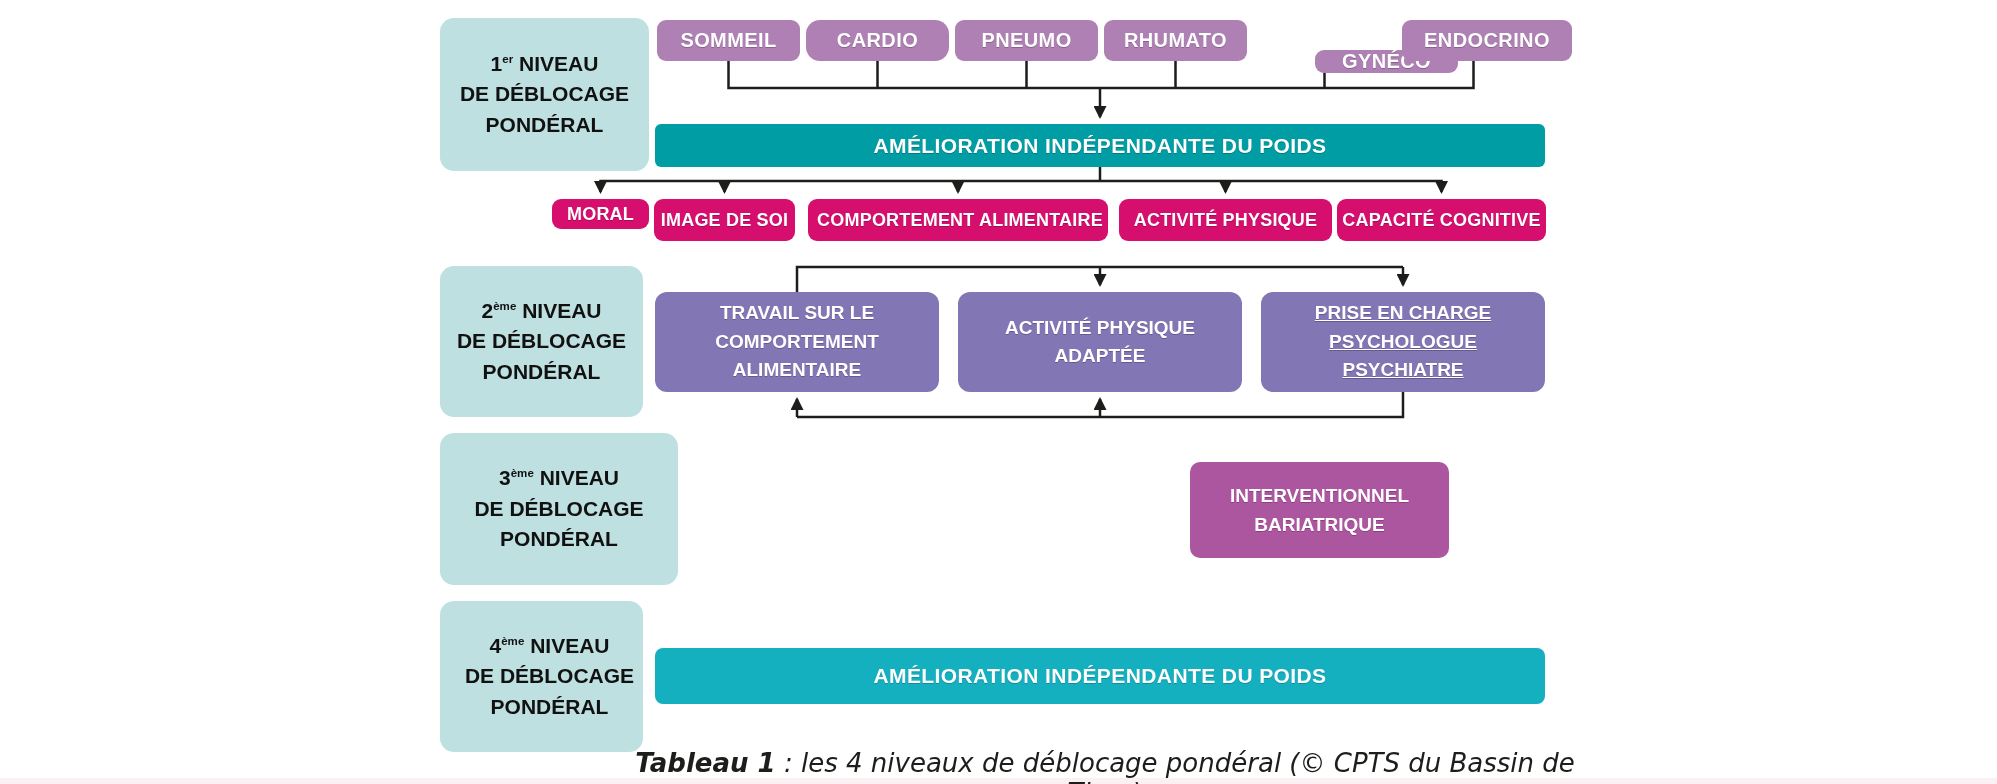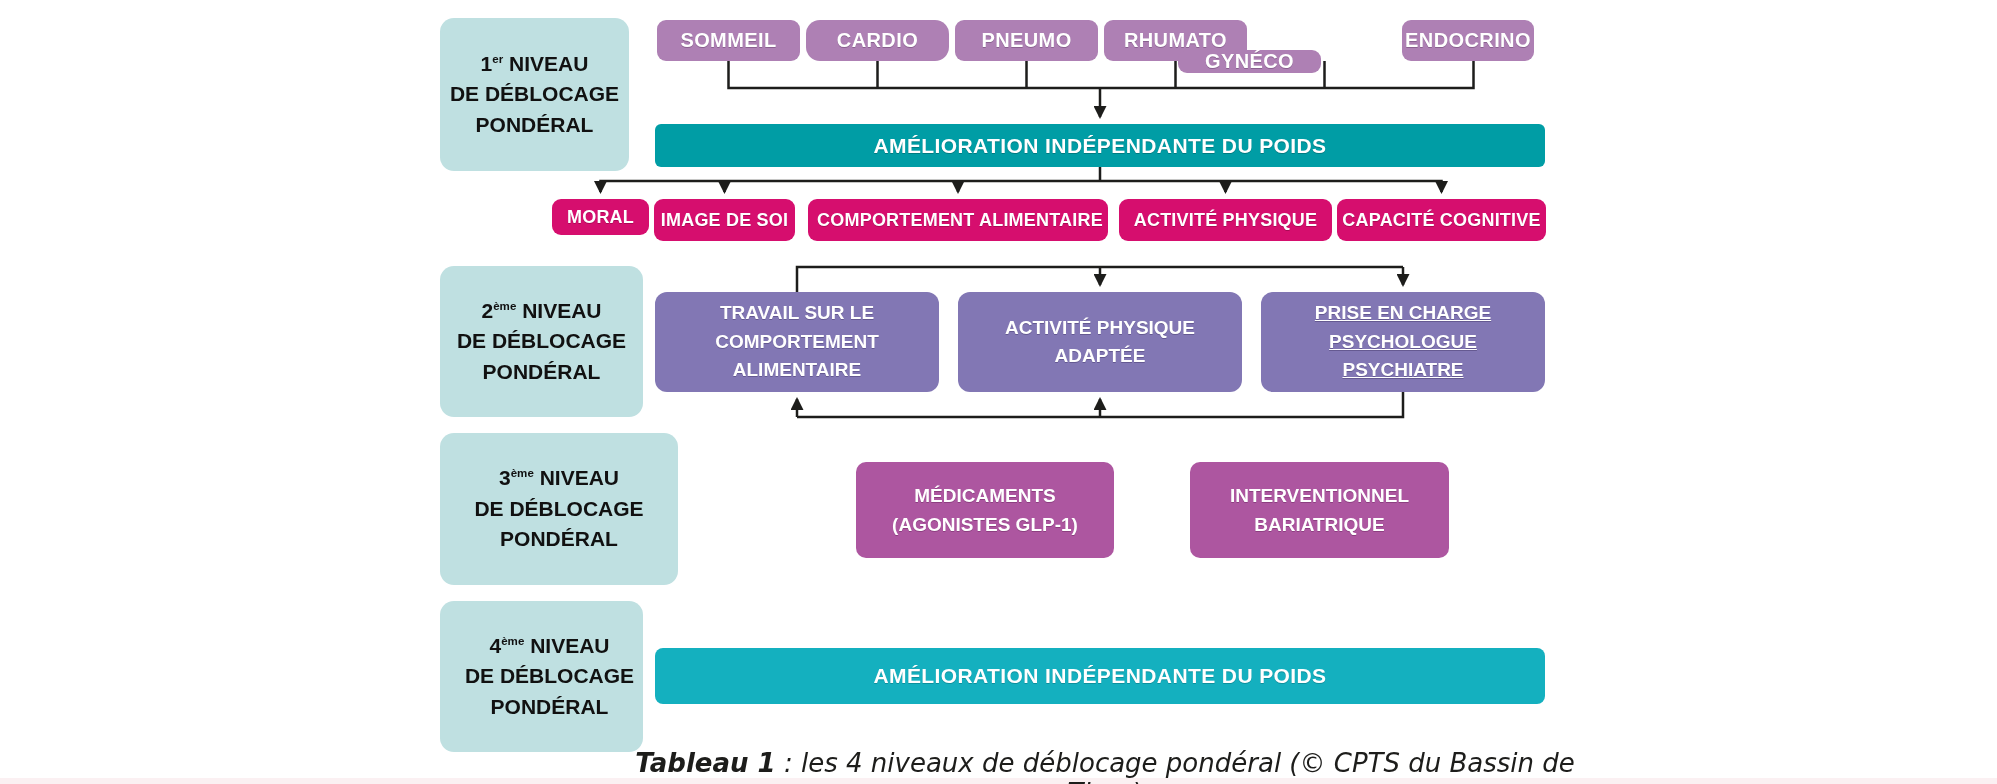--- a/index.html
+++ b/index.html
@@ -133,21 +133,21 @@
       <path d="M1100 267 V285" marker-end="url(#ah)"></path>
       <path d="M1403 267 V285" marker-end="url(#ah)"></path>
     </g>
     <g stroke="#1d1d1b" stroke-width="2.5">
       <path d="M1403 392 V417 H797"></path>
       <path d="M797 417 V399" marker-end="url(#ah)"></path>
       <path d="M1100 417 V399" marker-end="url(#ah)"></path>
     </g>
   </svg>
 
-  <div class="box level-label" style="left:440px; top:18px; width:189px; height:153px;">
+  <div class="box level-label" style="left:440px; top:18px; width:209px; height:153px;">
     <div><span>1</span><sup>er</sup><span> NIVEAU</span></div>
     <div>DE DÉBLOCAGE</div>
     <div>PONDÉRAL</div>
   </div>
   <div class="box level-label" style="left:440px; top:266px; width:203px; height:151px;">
     <div><span>2</span><sup>ème</sup><span> NIVEAU</span></div>
     <div>DE DÉBLOCAGE</div>
     <div>PONDÉRAL</div>
   </div>
   <div class="box level-label" style="left:440px; top:433px; width:238px; height:152px;">
@@ -158,36 +158,35 @@
   <div class="box level-label" style="left:440px; top:601px; width:203px; height:151px;padding-left:16px;">
     <div><span>4</span><sup>ème</sup><span> NIVEAU</span></div>
     <div>DE DÉBLOCAGE</div>
     <div>PONDÉRAL</div>
   </div>
 
   <div class="box specialty" style="left:657px;  top:20px; width:143px; height:41px;">SOMMEIL</div>
   <div class="box specialty" style="left:806px;  top:20px; width:143px; height:41px;border-radius:14px;">CARDIO</div>
   <div class="box specialty" style="left:955px;  top:20px; width:143px; height:41px;">PNEUMO</div>
   <div class="box specialty" style="left:1104px; top:20px; width:143px; height:41px;">RHUMATO</div>
-  <div class="box specialty" style="left:1178px; top:20px; width:143px; height:23px;margin-top:30px;">GYNÉCO</div>
-  <div class="box specialty" style="left:1402px; top:20px; width:132px; height:41px;">ENDOCRINO</div>
+  <div class="box specialty" style="left:1315px; top:20px; width:143px; height:23px;margin-top:30px;">GYNÉCO</div>
+  <div class="box specialty" style="left:1402px; top:20px; width:170px; height:41px;">ENDOCRINO</div>
 
   <div class="box bar1" style="left:655px; top:124px; width:890px; height:43px;">AMÉLIORATION INDÉPENDANTE DU POIDS</div>
 
-  <div class="box outcome" style="left:552px;  top:199px; width:97px;  height:36px;">MORAL</div>
+  <div class="box outcome" style="left:552px;  top:199px; width:97px;  height:30px;">MORAL</div>
   <div class="box outcome" style="left:654px;  top:199px; width:141px; height:42px;">IMAGE DE SOI</div>
   <div class="box outcome" style="left:808px;  top:199px; width:300px; height:42px;padding-left:8px;">COMPORTEMENT ALIMENTAIRE</div>
   <div class="box outcome" style="left:1119px; top:199px; width:213px; height:42px;">ACTIVITÉ PHYSIQUE</div>
   <div class="box outcome" style="left:1337px; top:199px; width:209px; height:42px;">CAPACITÉ COGNITIVE</div>
 
   <div class="box lvl2" style="left:655px;  top:292px; width:284px; height:100px;">TRAVAIL SUR LE COMPORTEMENT ALIMENTAIRE</div>
   <div class="box lvl2" style="left:958px;  top:292px; width:284px; height:100px;">ACTIVITÉ PHYSIQUE ADAPTÉE</div>
   <div class="box lvl2" style="left:1261px; top:292px; width:284px; height:100px;text-decoration:underline;">PRISE EN CHARGE PSYCHOLOGUE PSYCHIATRE</div>
 
-  <div class="box lvl3" style="left:856px;  top:462px; width:258px; height:96px;">MÉDICAMENTS (AGONISTES GLP-1)</div>
   <div class="box lvl3" style="left:1146px; top:462px; width:259px; height:96px;margin-left:44px;">INTERVENTIONNEL BARIATRIQUE</div>
 
   <div class="box bar4" style="left:655px; top:648px; width:890px; height:56px;">AMÉLIORATION INDÉPENDANTE DU POIDS</div>
 
   <div class="caption">
     <b>Tableau 1</b><span> : les 4 niveaux de déblocage pondéral (© CPTS du Bassin de Thau)</span>
   </div>
 
 </div>
 

